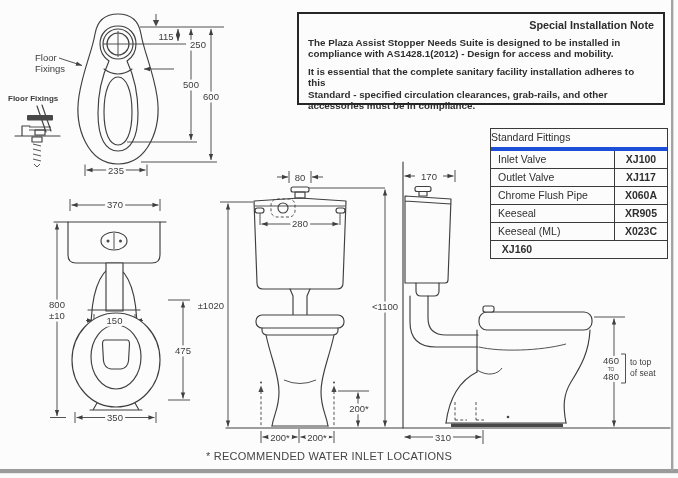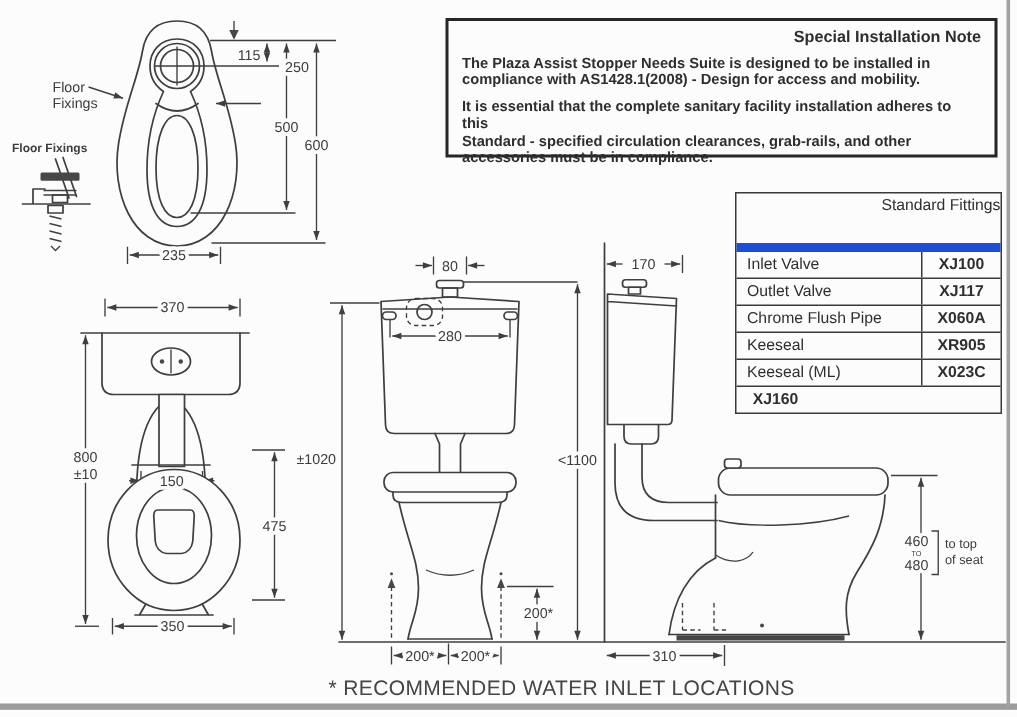--- a/index.html
+++ b/index.html
@@ -27,27 +27,27 @@
   .note{position:absolute;left:297px;top:12px;width:368px;height:93px;box-sizing:border-box;
         border:2.5px solid #262626;background:#fcfcfc;padding:5px 9px 0 9px;
         font-weight:bold;color:#2e2e2e;font-size:9.8px;line-height:1.18;}
   .note-title{text-align:right;font-size:10.8px;margin:0 0 5px 0;}
   .note-para{margin:0 0 6px 0;}
   .note-para span{display:block;}
 
   
   .fittings{position:absolute;left:490px;top:128px;width:178px;box-sizing:border-box;
             border:1.5px solid #3a3a3a;background:#fcfcfc;color:#2f2f2f;font-size:10.5px;}
-  .ft-title{text-align:right;padding:2px 0 19px;border-bottom:6px solid #1d4ed8;}
+  .ft-title{text-align:left;padding:2px 0 4px;border-bottom:4px solid #1d4ed8;}
   .ft-row{display:flex;border-bottom:1px solid #3a3a3a;align-items:flex-end;}
   .ft-row:last-child{border-bottom:none;}
   .ft-item{flex:1;padding:2px 0 3px 7px;border-right:1px solid #3a3a3a;}
   .ft-code{width:52px;text-align:center;padding:2px 0 3px;font-weight:bold;}
 
-  .footnote{position:absolute;left:206px;top:450px;font-size:14px;color:#454545;letter-spacing:0.25px;margin-left:13px;}
+  .footnote{position:absolute;left:206px;top:450px;font-size:11px;color:#454545;letter-spacing:0.25px;}
 </style>
 </head>
 <body>
 
 <div id="page">
 
 <svg id="draw" width="678" height="478" viewBox="0 0 678 478">
   <defs>
     <marker id="arr" viewBox="0 0 10 8" refX="9.5" refY="4" markerWidth="7.5" markerHeight="6" orient="auto-start-reverse">
       <path d="M0.5 0.8 L9.5 4 L0.5 7.2 Z" fill="#3f3f3f"></path>
@@ -224,21 +224,21 @@
   <g>
     <rect x="0" y="469" width="678" height="4.2" fill="#9b9b9b"></rect>
     <rect x="671" y="0" width="2.4" height="471" fill="#a3a3a3"></rect>
   </g>
 </svg>
 
 <div class="note">
   <div class="note-title">Special Installation Note</div>
   <p class="note-para">
     <span>The Plaza Assist Stopper Needs Suite is designed to be installed in</span>
-    <span>compliance with AS1428.1(2008) - Design for access and mobility.</span>
+    <span>compliance with AS1428.1(2012) - Design for access and mobility.</span>
   </p>
   <p class="note-para">
     <span>It is essential that the complete sanitary facility installation adheres to this</span>
     <span>Standard - specified circulation clearances, grab-rails, and other</span>
     <span>accessories must be in compliance.</span>
   </p>
 </div>
 
 <div class="fittings">
   <div class="ft-title">Standard Fittings</div>

